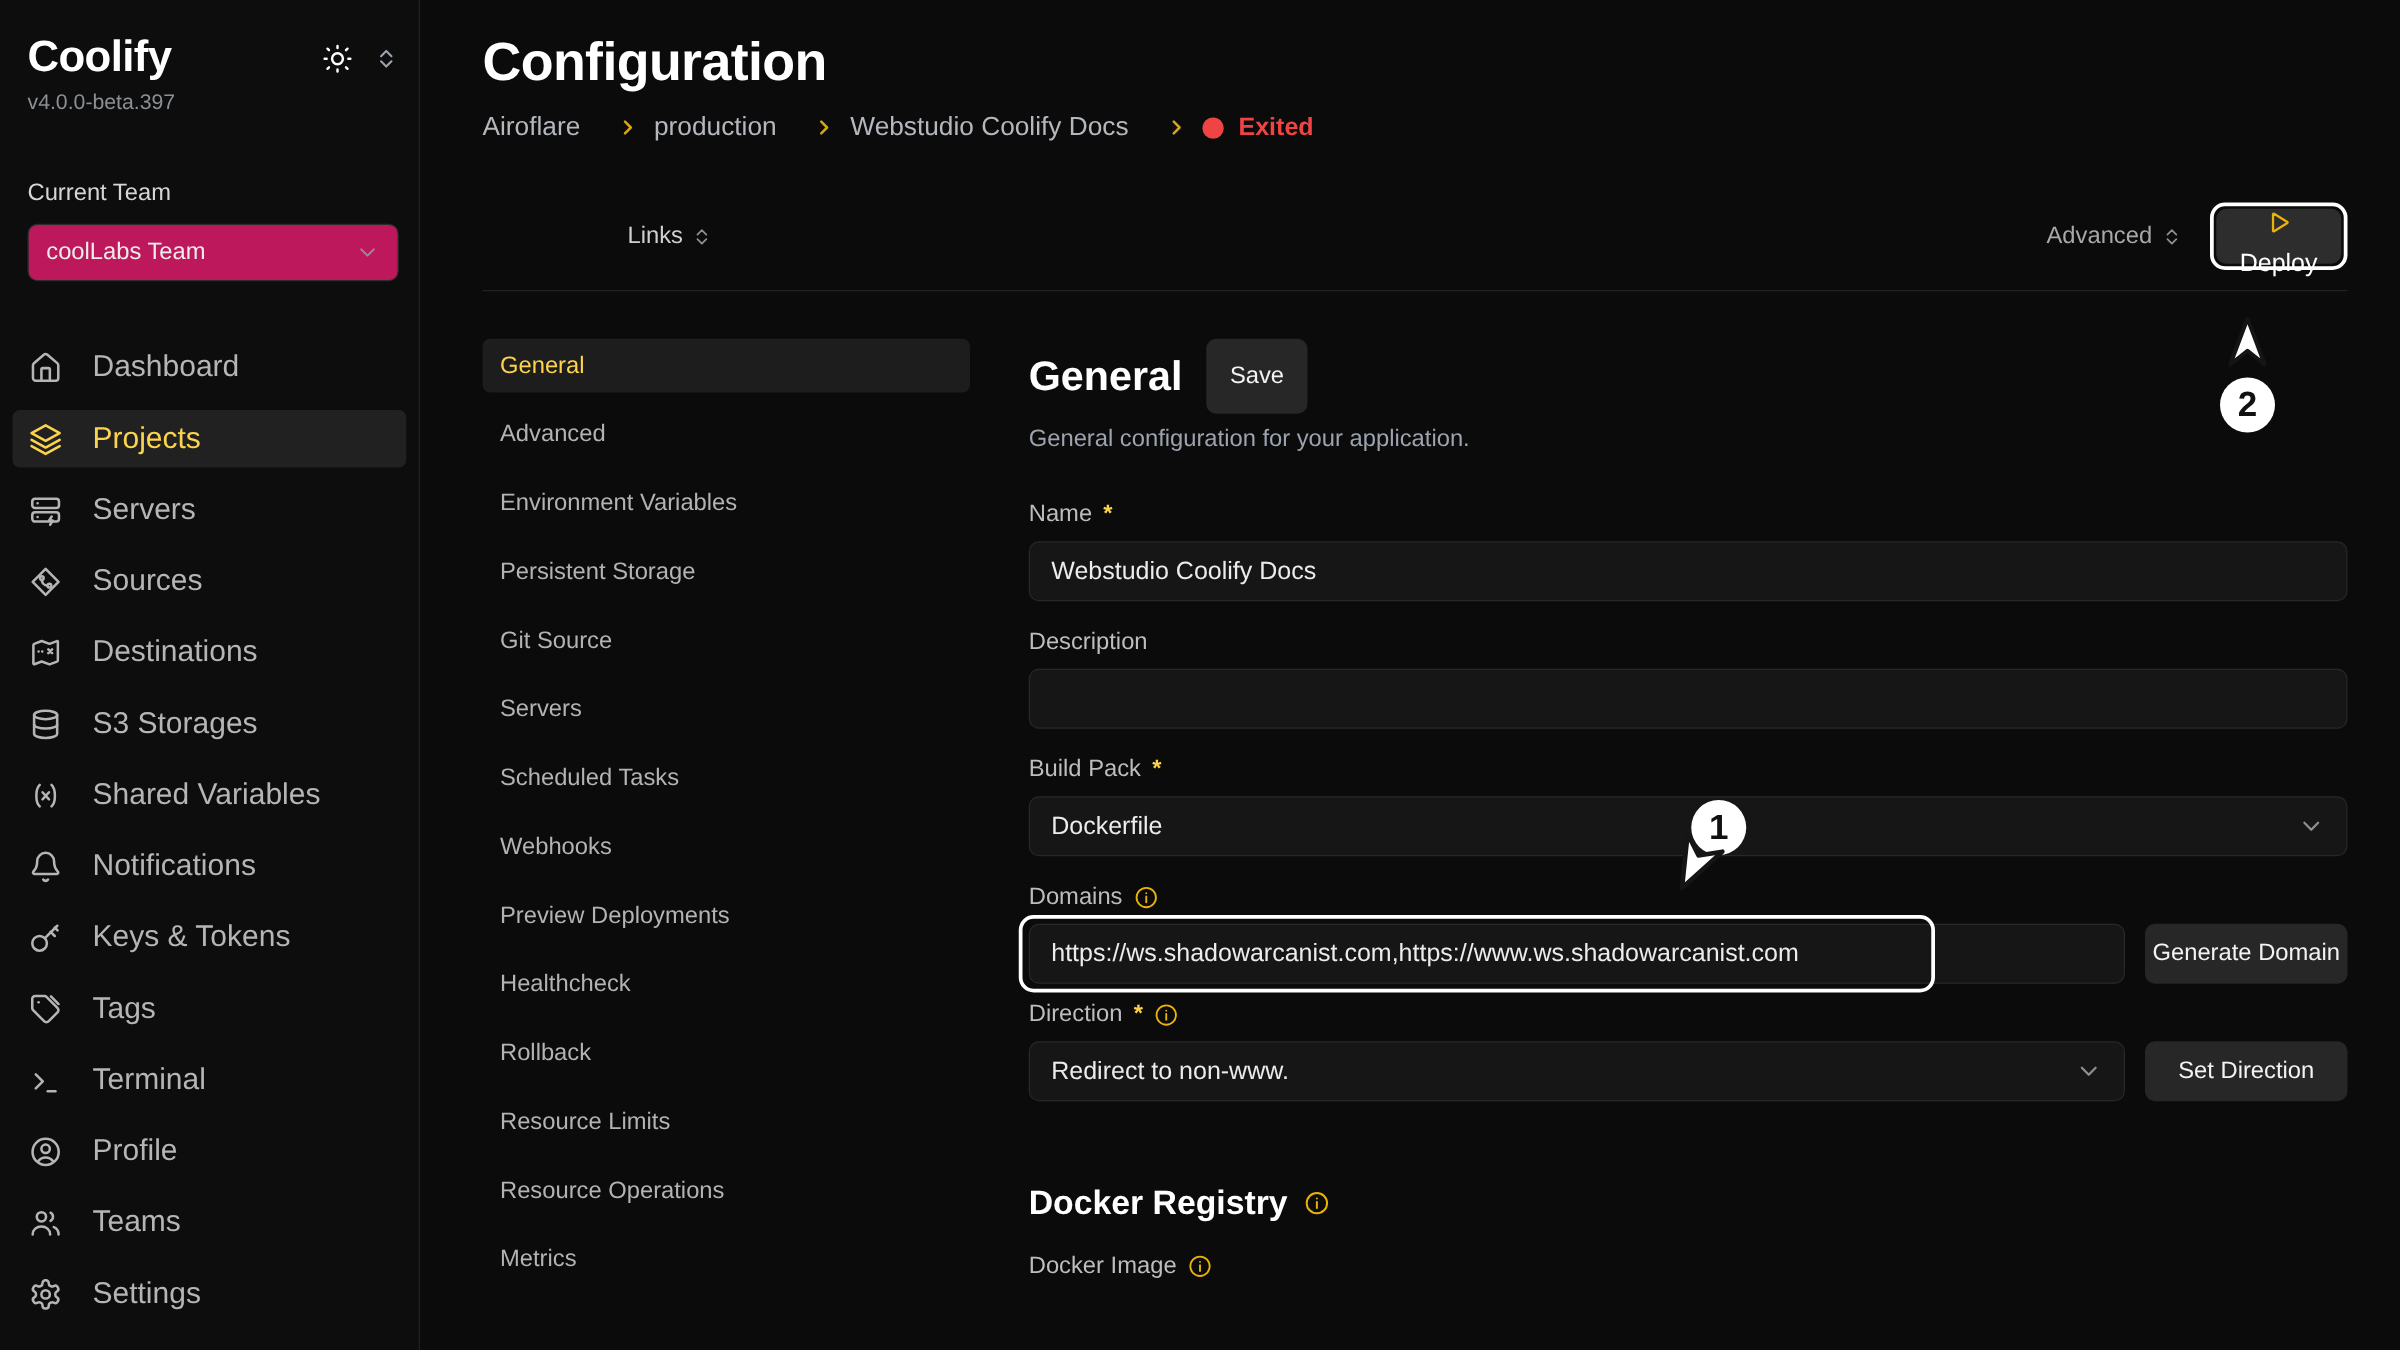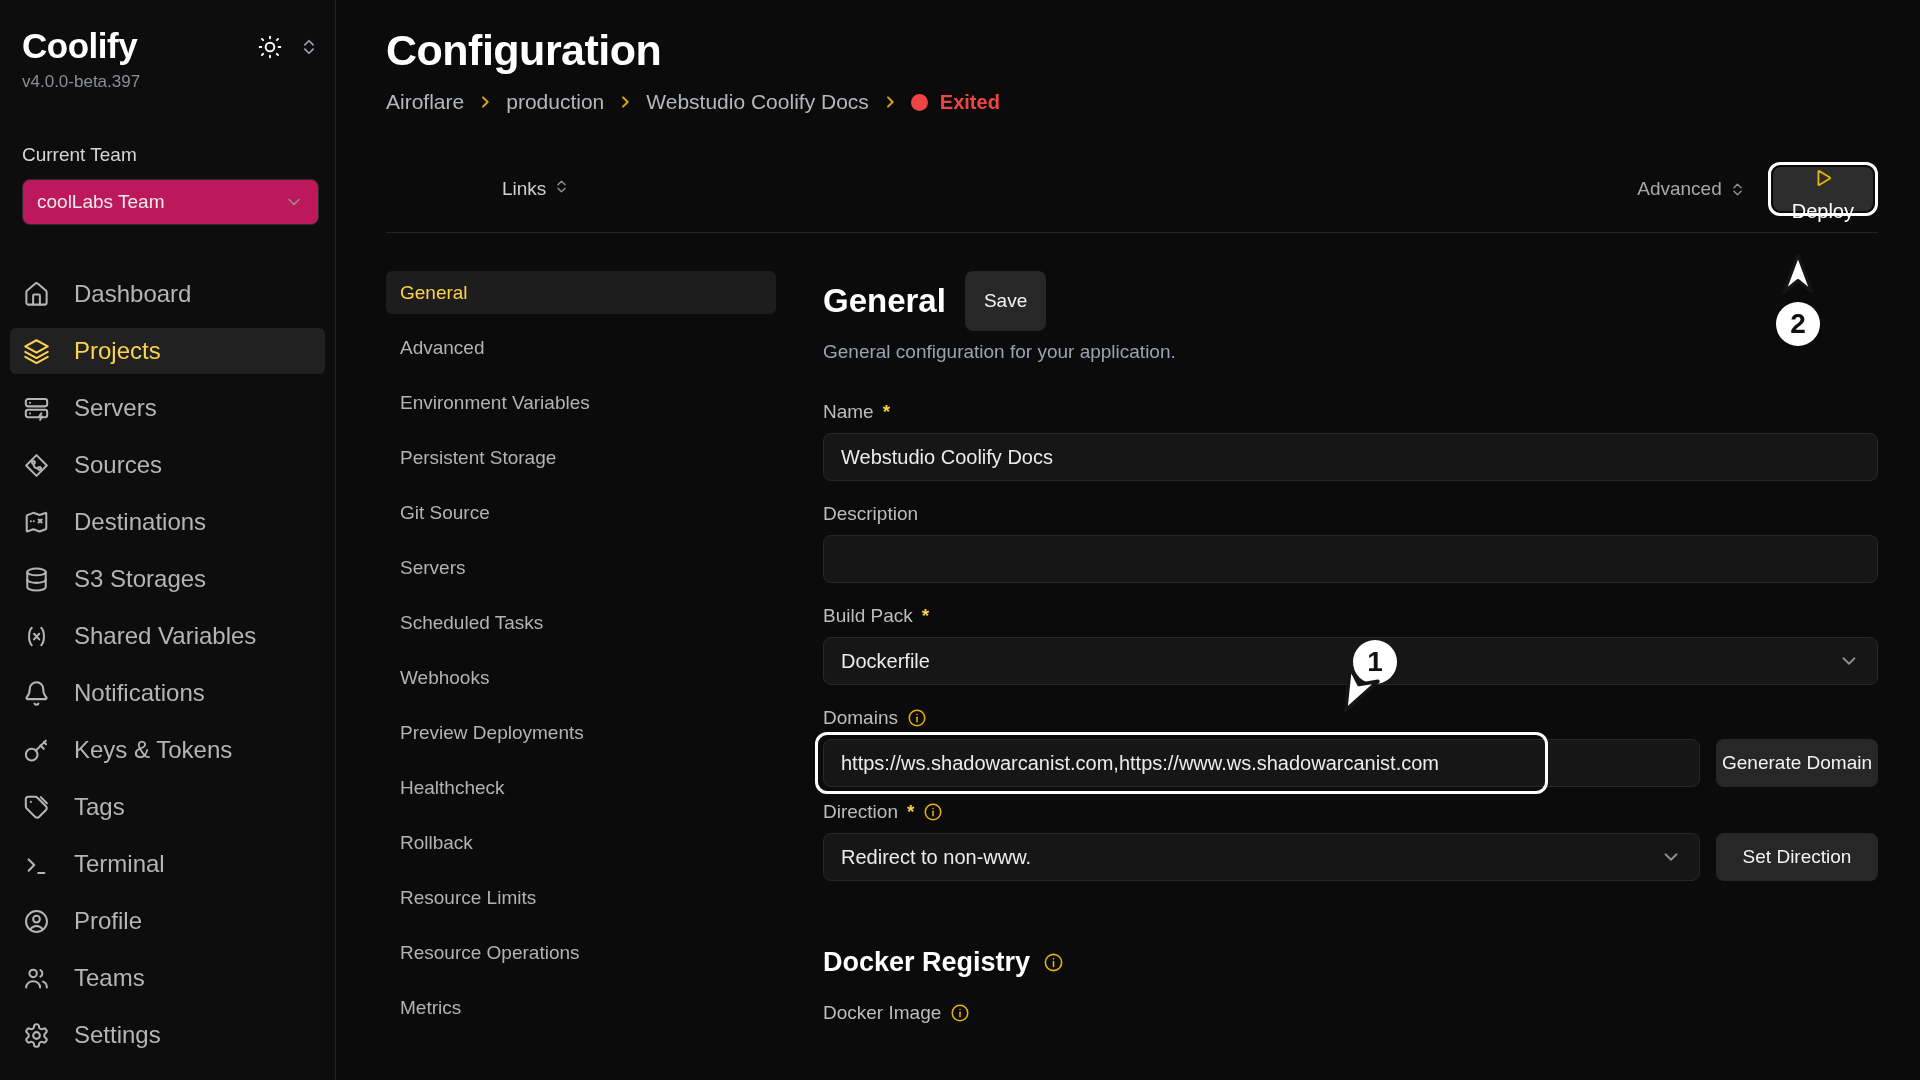--- a/index.html
+++ b/index.html
@@ -28,30 +28,30 @@
   .nav-item { height:46px; margin-bottom:11px; border-radius:6px; display:flex; align-items:center; gap:24px;
     padding:0 13px; color:#b5b5b5; font-size:24px; cursor:pointer;text-align:center; }
   .nav-item .nav-icon { width:27px; height:27px; flex-shrink:0; }
   .nav-item .nav-icon svg { width:27px; height:27px; }
   .nav-item.active { background:#212121; color:#fcd34d; }
 
   
   .main { flex:1; padding:26px 42px 0 50px; position:relative; }
   .page-title { font-size:43px; font-weight:800; color:#fff; letter-spacing:-0.5px; }
   .breadcrumb { margin-top:15px; display:flex; align-items:center; gap:13px; font-size:21px; color:#b4b8bd; }
-  .crumb { display:flex; align-items:center; gap:13px; }
+  .crumb { display:flex; align-items:center; gap:30px; }
   .crumb-sep { color:#d9a514; }
   .status { display:flex; align-items:center; gap:12px; }
   .status-dot { width:17px; height:17px; border-radius:50%; background:#ef4444; }
   .status-label { color:#ef4444; font-weight:700; font-size:20px; }
 
   .tabs-row { margin-top:48px; display:flex; align-items:center; }
   .tabs { display:flex; align-items:center; gap:29px; font-size:19px; color:#d0d0d0; }
   .tab { cursor:pointer; }
-  .tab-links { display:flex; gap:7px; cursor:pointer; }
+  .tab-links { display:flex; align-items:center; gap:7px; cursor:pointer; }
   .spacer { flex:1; }
   .advanced { display:flex; align-items:center; gap:7px; font-size:19px; color:#a8a8a8; cursor:pointer; margin-right:22px; }
   .deploy-ring { border:3px solid #fff; border-radius:12px; padding:2px; }
   .deploy-btn { height:44px; background:#2d2d2d; border:none; border-radius:8px; color:#fff; font-size:20px;
     font-family:inherit; display:flex; align-items:center; gap:11px; padding:0 19px; cursor:pointer;flex-direction:column; }
   .divider { margin-top:16px; height:1px; background:#232323; }
 
   .content { display:flex; margin-top:38px; }
   .subnav { width:390px; flex-shrink:0; }
   .subnav-item { height:43px; display:flex; align-items:center; padding:0 14px; margin-bottom:12px;

